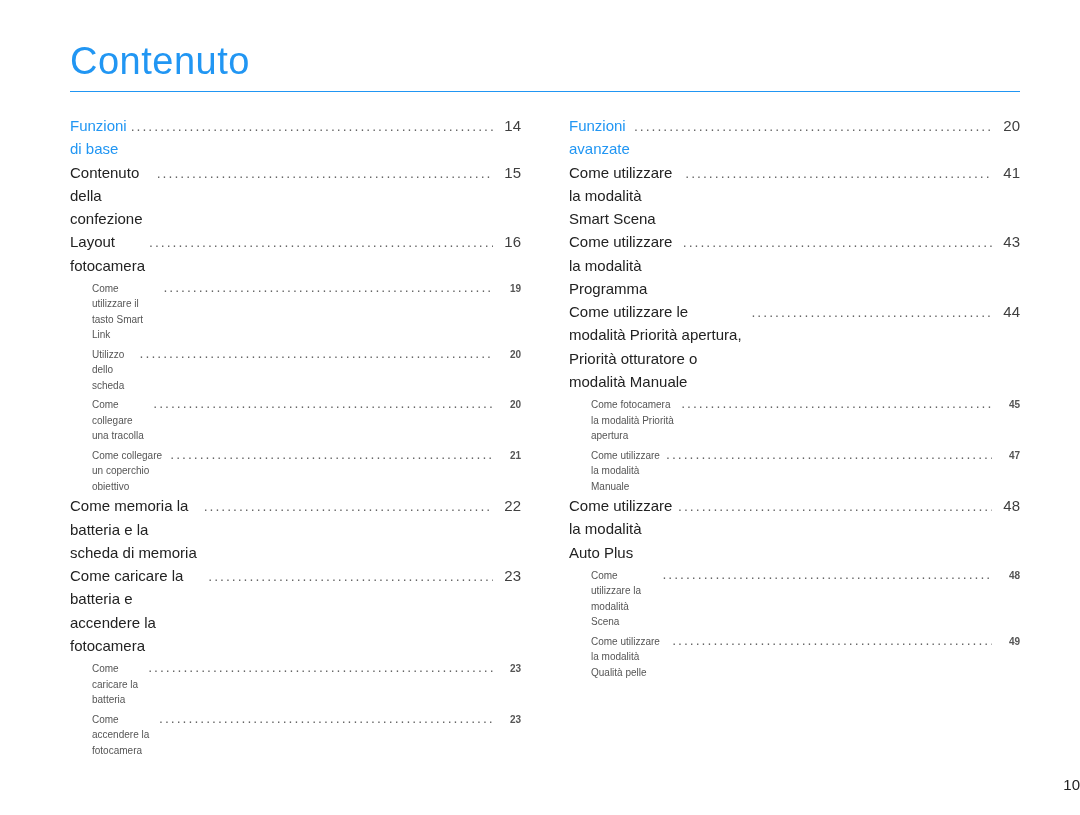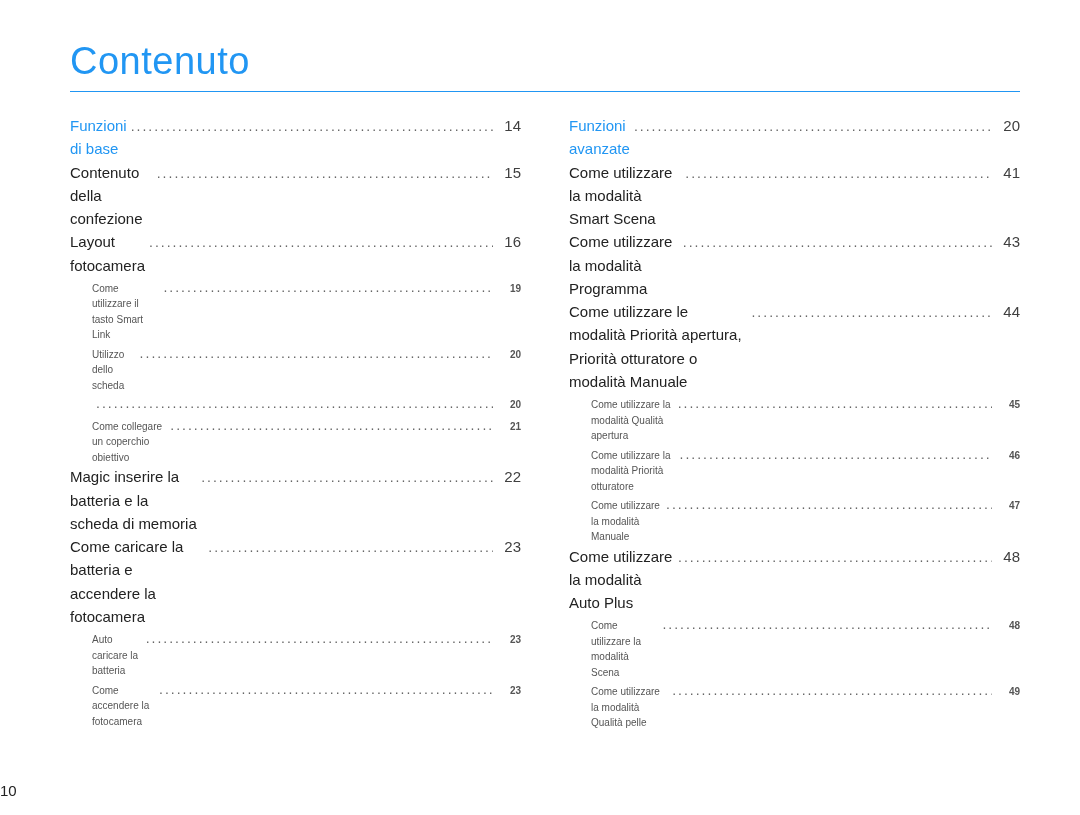--- a/index.html
+++ b/index.html
@@ -71,24 +71,24 @@
   }
   .pnum {
     flex: 0 0 auto;
     min-width: 28px;
     text-align: right;
     color: #404040;
   }
   .entry.sub .pnum { color: #555; font-weight: bold; }
   .pagenum {
     position: absolute;
-    bottom: 16px;
+    bottom: 22px;
     left: 0;
     width: 100%;
-    text-align: left;
+    text-align: right;
     font-size: 15px;
     color: #222;
   }
 </style>
 </head>
 <body>
 
 <div class="page">
   <h1 class="title">Contenuto</h1>
   <hr class="rule">
@@ -116,40 +116,41 @@
             <span class="label">Come utilizzare il tasto Smart Link</span>
             <span class="dots"></span>
             <span class="pnum">19</span>
           </div>
           <div class="entry indent-1 sub">
             <span class="label">Utilizzo dello scheda</span>
             <span class="dots"></span>
             <span class="pnum">20</span>
           </div>
           <div class="entry indent-1 sub">
+            <span class="label">Come collegare una tracolla</span>
             <span class="dots"></span>
             <span class="pnum">20</span>
           </div>
           <div class="entry indent-1 sub">
             <span class="label">Come collegare un coperchio obiettivo</span>
             <span class="dots"></span>
             <span class="pnum">21</span>
           </div>
           <div class="entry indent-0">
-            <span class="label">Magic inserire la batteria e la scheda di memoria</span>
+            <span class="label">Come memoria la batteria e la scheda di memoria</span>
             <span class="dots"></span>
             <span class="pnum">22</span>
           </div>
           <div class="entry indent-0">
             <span class="label">Come caricare la batteria e accendere la fotocamera</span>
             <span class="dots"></span>
             <span class="pnum">23</span>
           </div>
           <div class="entry indent-1 sub">
-            <span class="label">Auto caricare la batteria</span>
+            <span class="label">Come caricare la batteria</span>
             <span class="dots"></span>
             <span class="pnum">23</span>
           </div>
           <div class="entry indent-1 sub">
             <span class="label">Come accendere la fotocamera</span>
             <span class="dots"></span>
             <span class="pnum">23</span>
           </div>
         </div>
     </div>
@@ -170,28 +171,23 @@
             <span class="label">Come utilizzare la modalità Programma</span>
             <span class="dots"></span>
             <span class="pnum">43</span>
           </div>
           <div class="entry indent-0">
             <span class="label">Come utilizzare le modalità Priorità apertura, Priorità otturatore o modalità Manuale</span>
             <span class="dots"></span>
             <span class="pnum">44</span>
           </div>
           <div class="entry indent-1 sub">
-            <span class="label">Come utilizzare la modalità Qualità apertura</span>
+            <span class="label">Come fotocamera la modalità Priorità apertura</span>
             <span class="dots"></span>
             <span class="pnum">45</span>
-          </div>
-          <div class="entry indent-1 sub">
-            <span class="label">Come utilizzare la modalità Priorità otturatore</span>
-            <span class="dots"></span>
-            <span class="pnum">46</span>
           </div>
           <div class="entry indent-1 sub">
             <span class="label">Come utilizzare la modalità Manuale</span>
             <span class="dots"></span>
             <span class="pnum">47</span>
           </div>
           <div class="entry indent-0">
             <span class="label">Come utilizzare la modalità Auto Plus</span>
             <span class="dots"></span>
             <span class="pnum">48</span>

